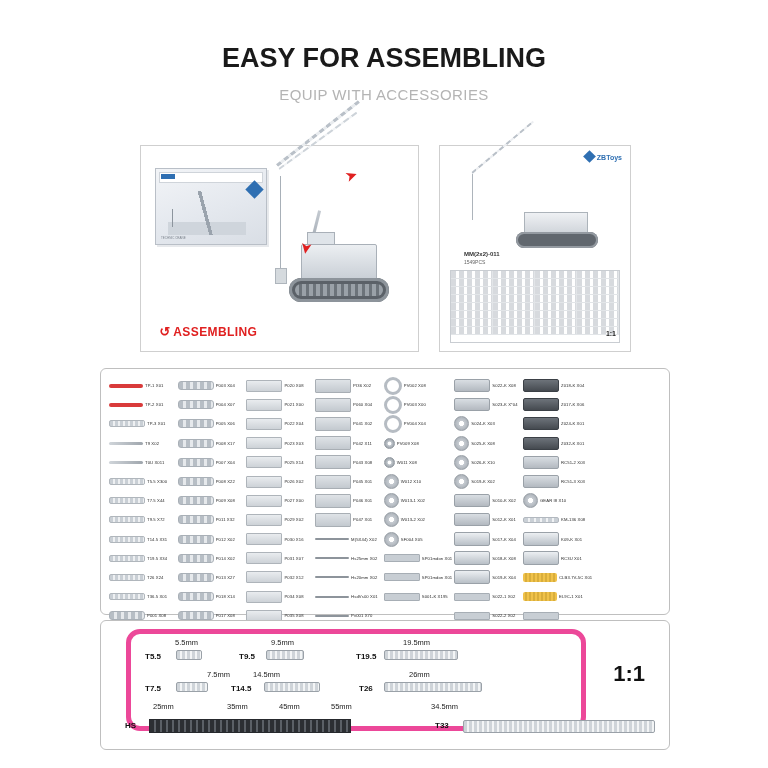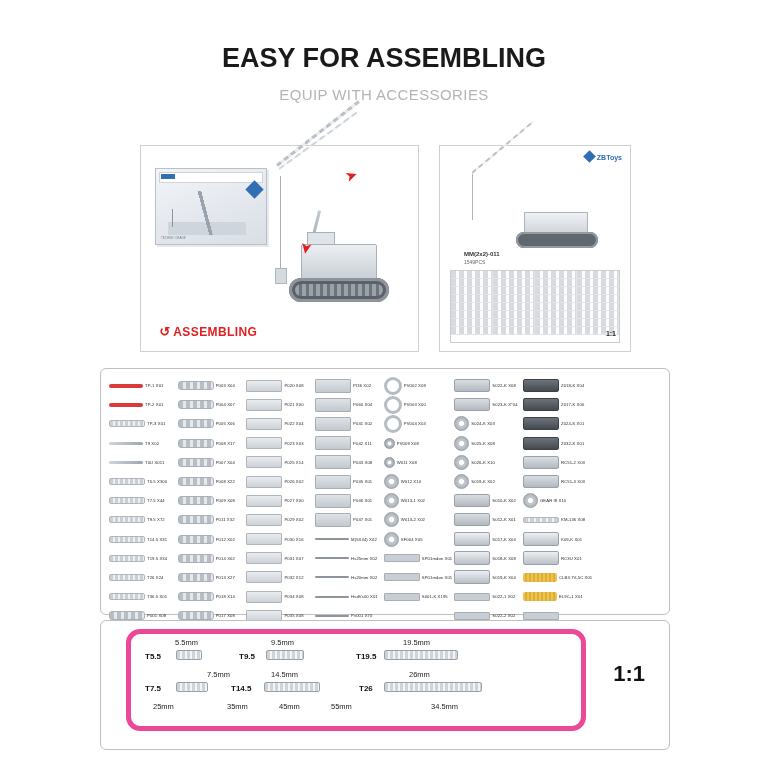--- a/index.html
+++ b/index.html
@@ -745,32 +745,38 @@
     <div class="rbar rbar-sm" style="left:135px;top:16px;width:36px;"></div>
 
     <div class="rmeas" style="left:272px;top:4px;">19.5mm</div>
     <div class="rname" style="left:225px;top:18px;">T19.5</div>
     <div class="rbar rbar-sm" style="left:253px;top:16px;width:72px;"></div>
 
     <div class="rmeas" style="left:44px;top:36px;margin-left:32px;">7.5mm</div>
     <div class="rname" style="left:14px;top:50px;">T7.5</div>
     <div class="rbar rbar-sm" style="left:45px;top:48px;width:30px;"></div>
 
-    <div class="rmeas" style="left:140px;top:36px;text-align:right;">14.5mm</div>
+    <div class="rmeas" style="left:122px;top:36px;text-align:right;">14.5mm</div>
     <div class="rname" style="left:100px;top:50px;text-align:right;">T14.5</div>
     <div class="rbar rbar-sm" style="left:133px;top:48px;width:54px;"></div>
 
     <div class="rmeas" style="left:278px;top:36px;">26mm</div>
     <div class="rname" style="left:228px;top:50px;">T26</div>
     <div class="rbar rbar-sm" style="left:253px;top:48px;width:96px;"></div>
 
     <div class="mm-row" style="left:0;top:68px;width:100%;">
       <span style="left:22px;">25mm</span>
       <span style="left:96px;">35mm</span>
       <span style="left:148px;">45mm</span>
       <span style="left:200px;">55mm</span>
       <span style="left:300px;">34.5mm</span>
     </div>
   </div>
 
   <div class="ratio-big">1:1</div>
 
+  <div class="hs-row">
+    <div class="hs-label">HS</div>
+    <div class="hs-bar"></div>
+    <div class="t33-label">T33</div>
+    <div class="t33-bar"></div>
+  </div>
 </div>
 
 </body></html>

